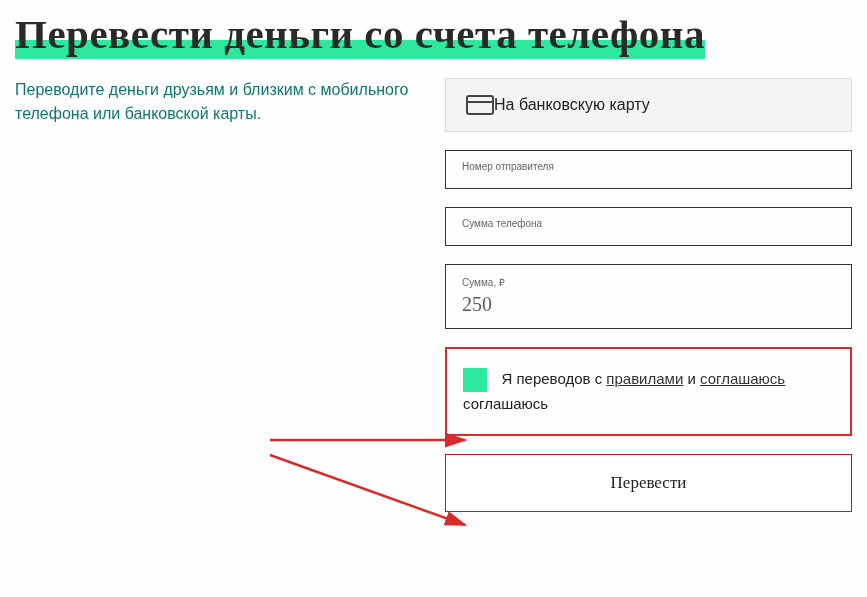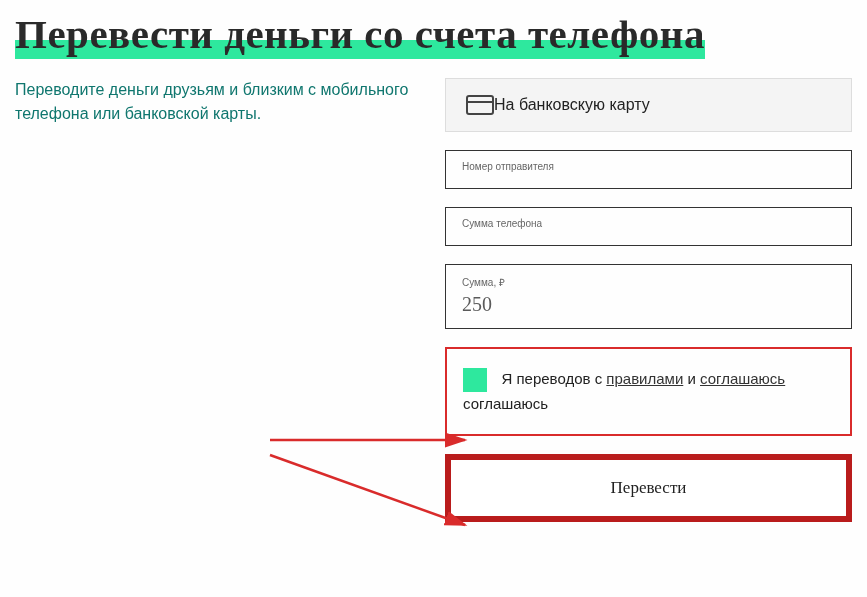--- a/index.html
+++ b/index.html
@@ -110,21 +110,21 @@
       color: #222;
       line-height: 1.6;
       display: inline;
     }
     .link {
       color: #333;
       text-decoration: underline;
       cursor: pointer;
     }
     .submit-btn {
-      border: 6px solid #b91c1c;
+      border: 1px solid #b91c1c;
       background: #fff;
       width: 100%;
       padding: 18px;
       font-size: 17px;
       color: #222;
       cursor: pointer;
       font-family: Georgia, 'Times New Roman', serif;
     }
     .arrow {
       position: absolute;

